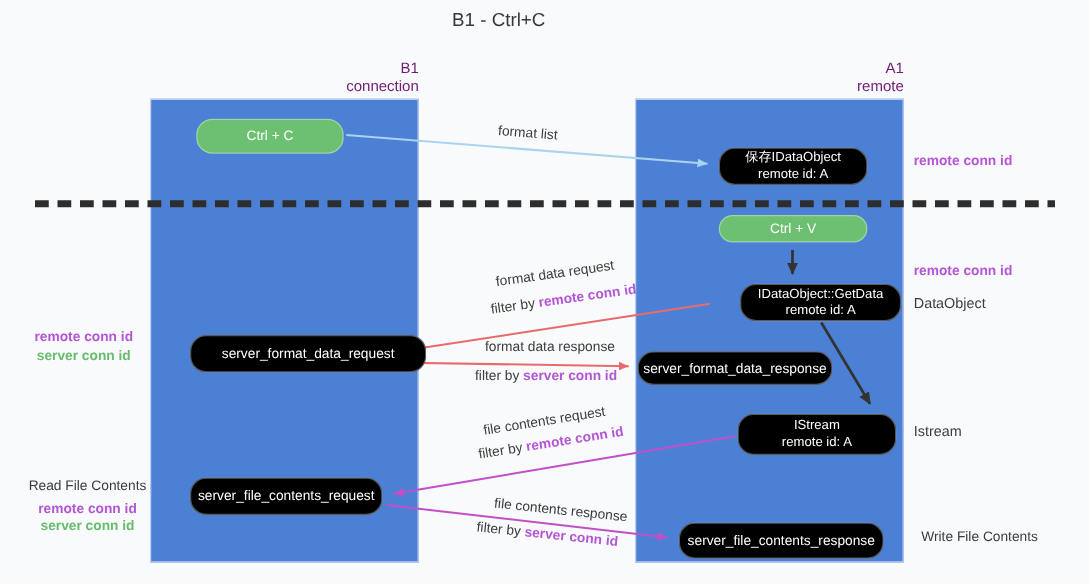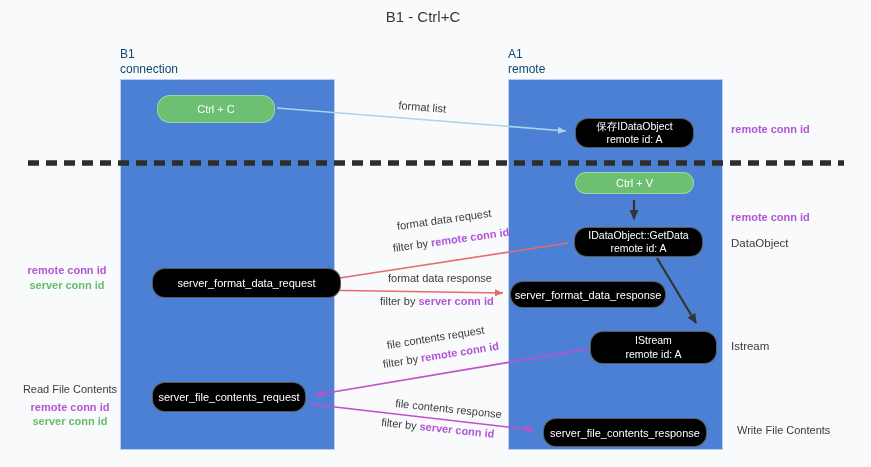--- a/index.html
+++ b/index.html
@@ -1,21 +1,21 @@
 <!DOCTYPE html>
 <html><head>
 <meta charset="utf-8">
 <style>
   html,body{margin:0;padding:0;background:#f9fafb;}
   .canvas{position:relative;width:871px;height:467px;background:#f9fafb;
           font-family:"Liberation Sans",sans-serif;overflow:hidden;}
   .title{position:absolute;left:0;top:7px;width:798px;text-align:center;
-         font-size:15px;line-height:19px;color:#383838;padding-left:24px;}
-  .col-header{position:absolute;top:47px;width:215px;text-align:left;
-              font-size:12px;line-height:15px;color:#0c4a6e;}
+         font-size:15px;line-height:19px;color:#383838;}
+  .col-header{position:absolute;top:47px;width:215px;text-align:right;
+              font-size:12px;line-height:15px;color:#701a75;}
   .column{position:absolute;top:79px;width:215px;height:371px;background:#4c80d5;
           border:1px solid #bccdf0;box-sizing:border-box;}
   .col-left{left:120px;}
   .col-right{left:508px;}
   svg.overlay{position:absolute;left:0;top:0;width:871px;height:467px;pointer-events:none;}
   .box{position:absolute;display:flex;flex-direction:column;align-items:center;
        justify-content:center;color:#ffffff;font-size:11px;line-height:14px;
        text-align:center;border-radius:13px;white-space:nowrap;}
   .orange{background:#000000;border:1px solid rgba(255,255,255,0.35);box-sizing:border-box;}
   .green{background:#6dbf72;border:1px solid rgba(255,255,255,0.35);box-sizing:border-box;}
@@ -89,21 +89,21 @@
 
   <div class="box orange two-line" style="left:575px;top:118px;width:119px;height:30px;">
     <div>保存IDataObject</div>
     <div>remote id: A</div>
   </div>
 
   <div class="box green" style="left:575px;top:172px;width:119px;height:22px;">
     <div>Ctrl + V</div>
   </div>
 
-  <div class="box orange two-line" style="left:574px;top:227px;width:129px;height:30px;">
+  <div class="box orange two-line" style="left:592px;top:227px;width:129px;height:30px;">
     <div>IDataObject::GetData</div>
     <div>remote id: A</div>
   </div>
 
   <div class="box orange" style="left:152px;top:268px;width:189px;height:30px;">
     <div>server_format_data_request</div>
   </div>
 
   <div class="box orange" style="left:510px;top:281px;width:156px;height:27px;">
     <div>server_format_data_response</div>

